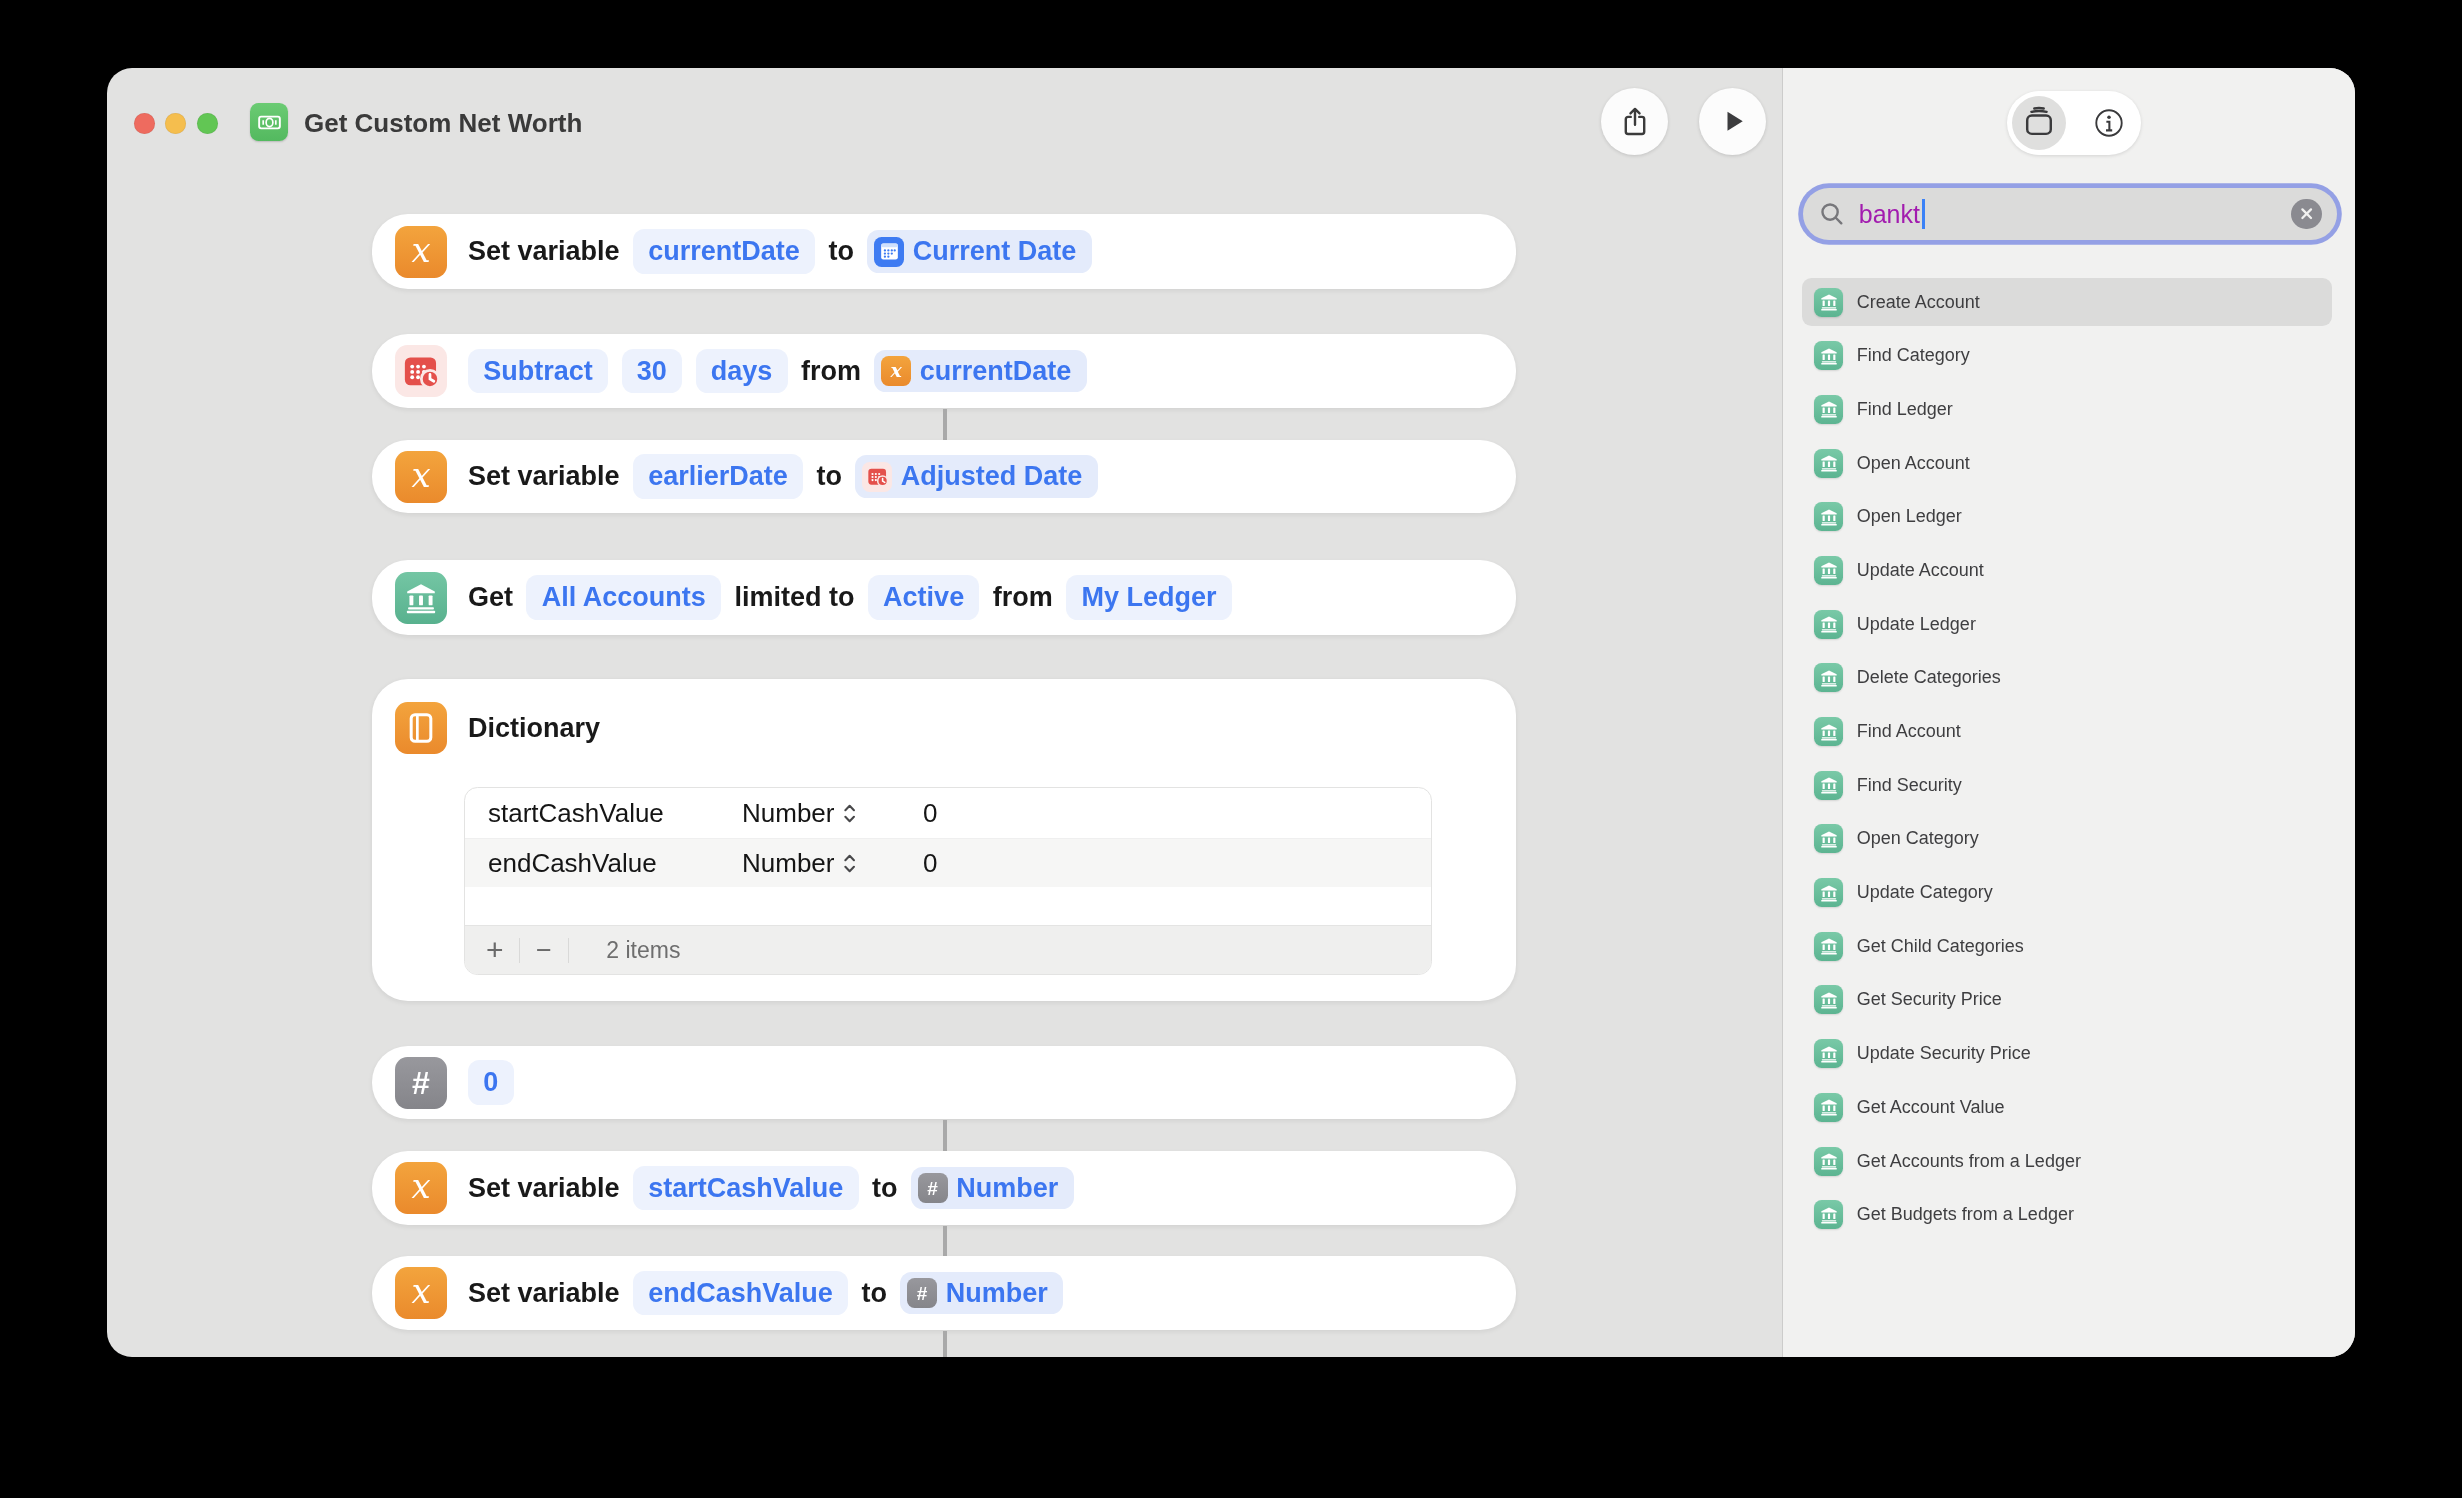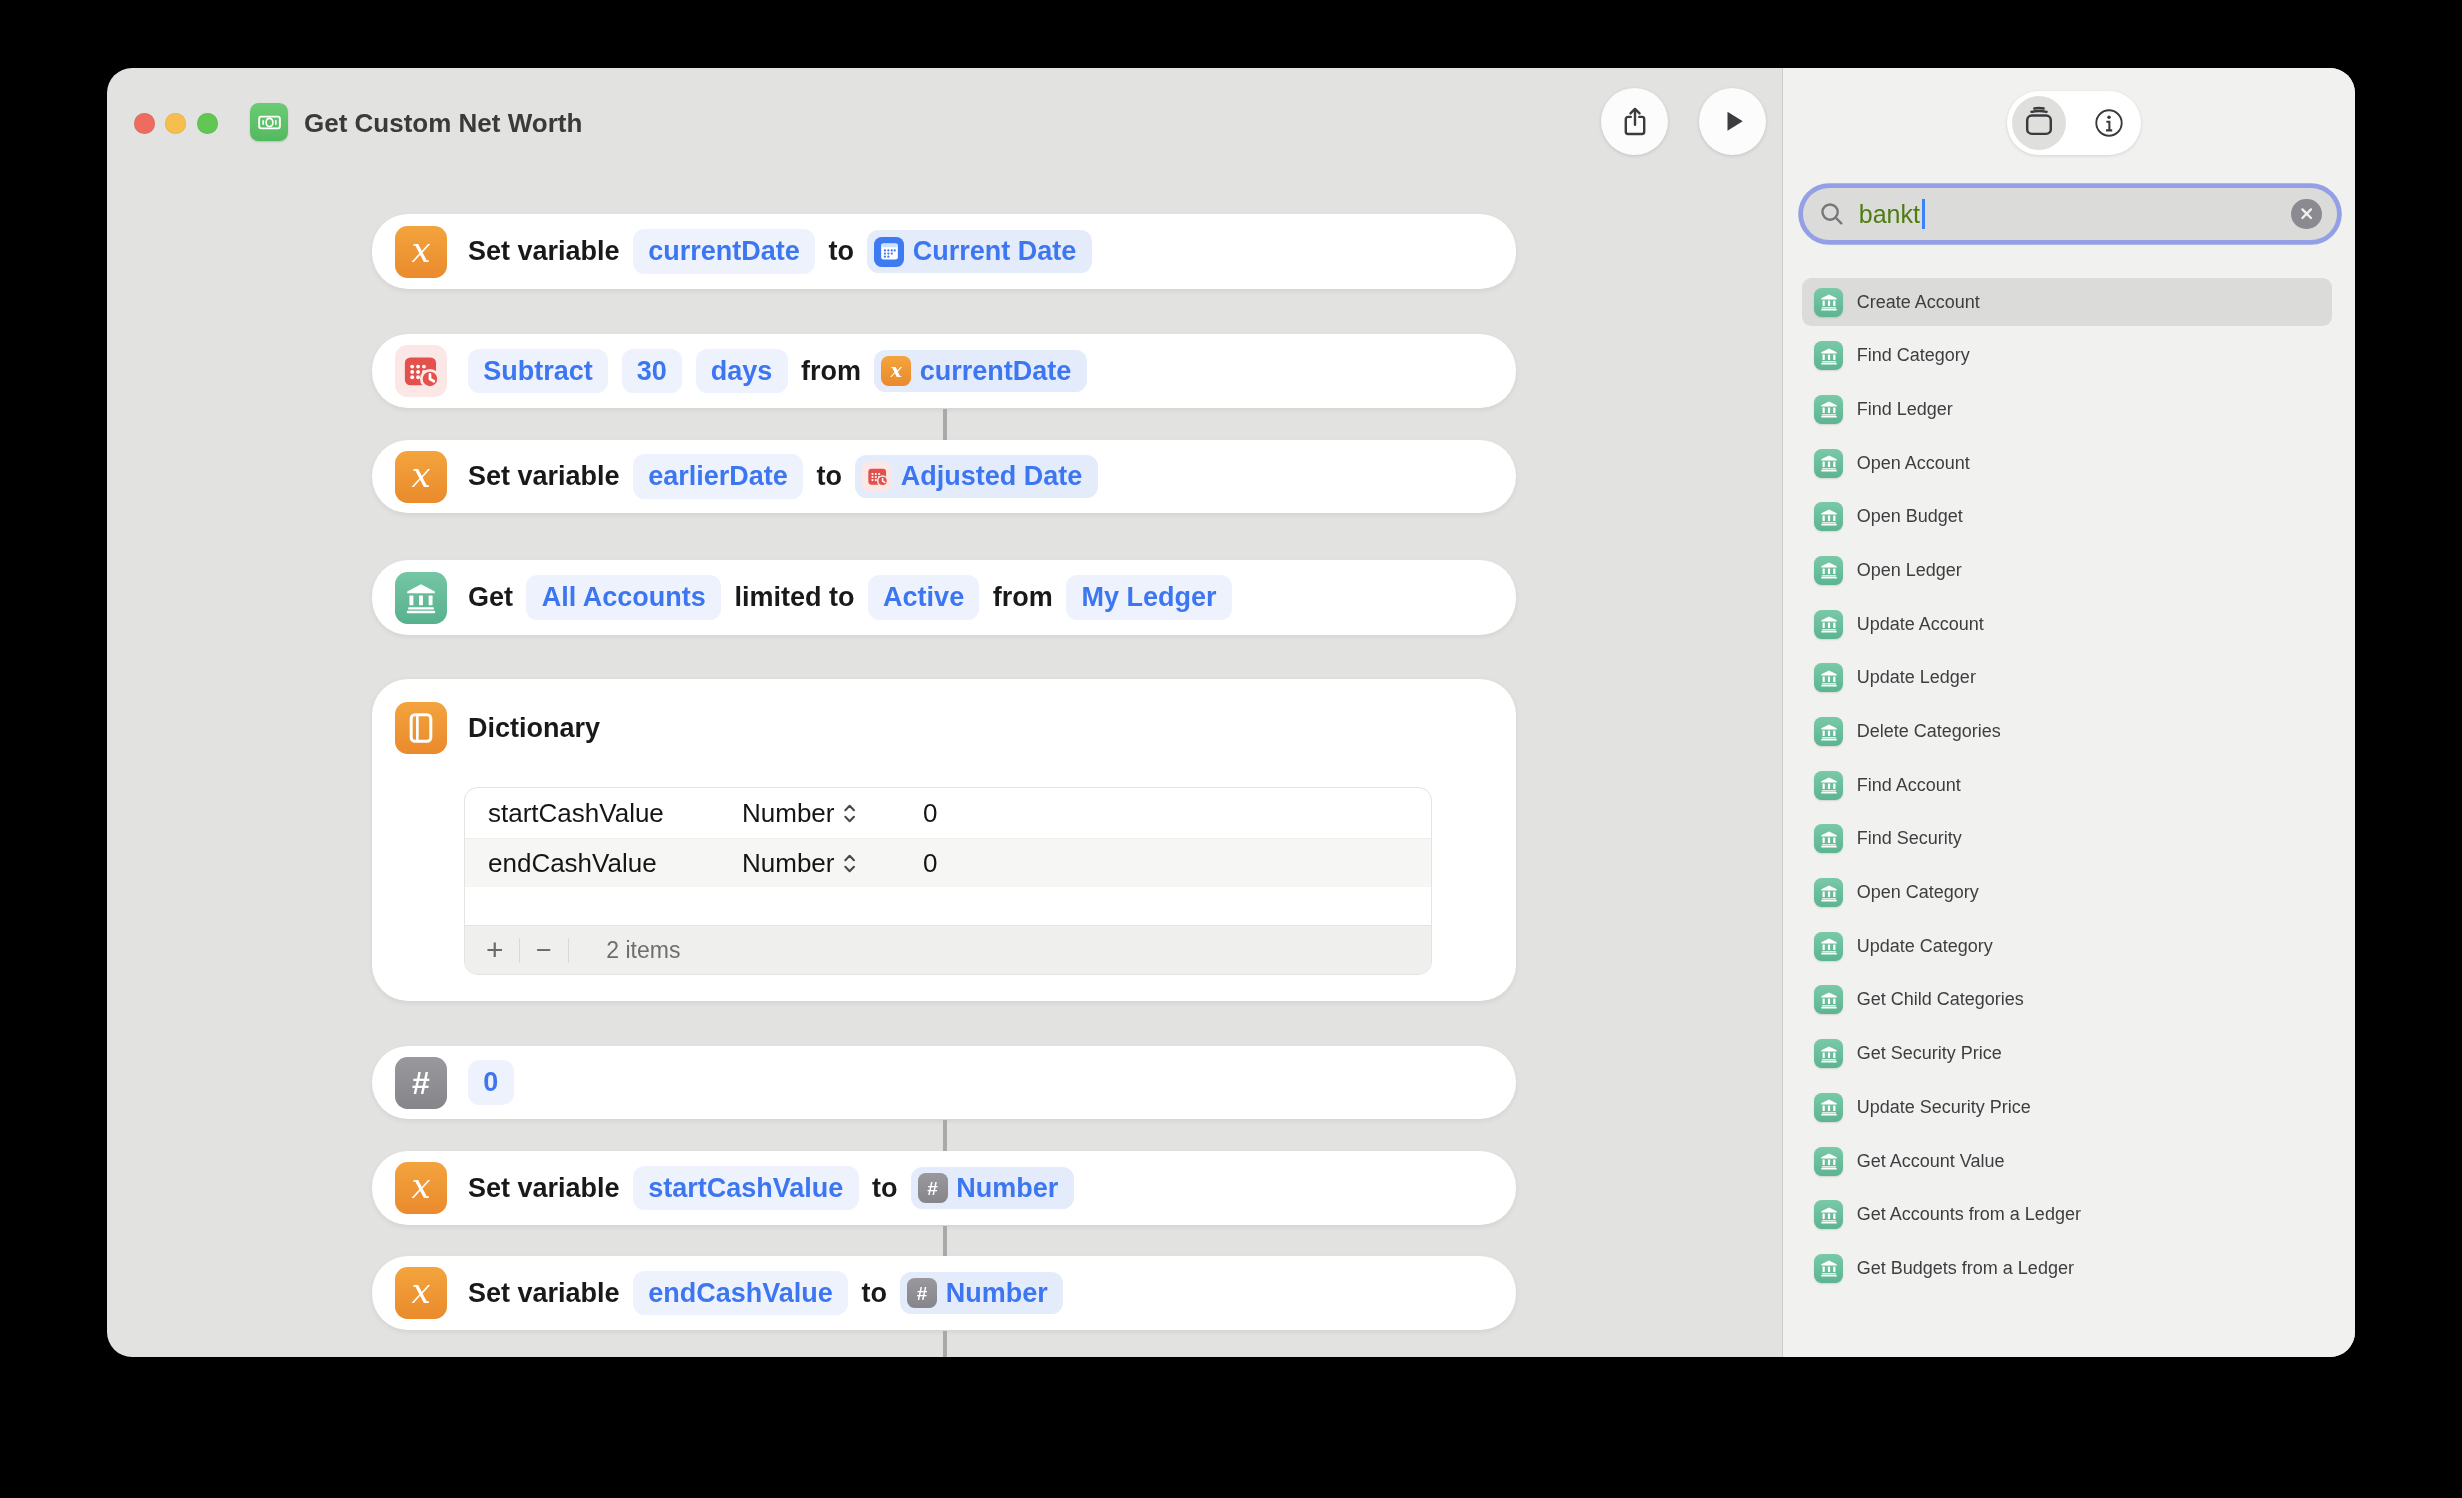--- a/index.html
+++ b/index.html
@@ -63,21 +63,21 @@
   .dcount{margin-left:28px;font-size:23px;color:#6E6E6E;}
 
   
   .sidebar{position:absolute;top:0;right:0;width:572px;height:100%;background:#F1F1F0;border-left:1px solid #CCCCCB;box-sizing:content-box;}
   .segment{position:absolute;left:224px;top:23px;width:134px;height:64px;background:#FFF;border-radius:32px;
            box-shadow:0 1px 3.8px rgba(0,0,0,.12);display:flex;align-items:center;justify-content:space-between;padding:0 4.8px;box-sizing:border-box;}
   .seg{width:54px;height:54px;border-radius:50%;display:flex;align-items:center;justify-content:center;}
   .seg.sel{background:#DFDFDE;}
   .search{position:absolute;left:20px;top:120px;width:534px;height:52px;border-radius:27px;background:#DBDBDA;
           box-shadow:0 0 0 4.8px #94A0E5;display:flex;align-items:center;padding:0 15.3px;box-sizing:border-box;}
-  .stext{margin-left:11.5px;font-size:25px;color:#4d7c0f;}
+  .stext{margin-left:11.5px;font-size:25px;color:#a21caf;}
   .caret{width:2.9px;height:30.5px;background:#3B82F7;margin-left:1.9px;animation:blink 1.1s step-end infinite;}
   @keyframes blink{50%{opacity:0;}}
   .sclear{margin-left:auto;width:30.5px;height:30.5px;border-radius:50%;background:#8A8A90;display:flex;align-items:center;justify-content:center;}
   .alist{position:absolute;left:19px;top:210px;width:530px;}
   .arow{height:48px;margin-bottom:5.7px;border-radius:9.5px;display:flex;align-items:center;padding-left:12.4px;box-sizing:border-box;}
   .arow.selected{background:#DBDBDA;}
   .sicon{width:29px;height:29px;border-radius:7.6px;background:linear-gradient(180deg,#79C9A7,#5CB491);
          display:flex;align-items:center;justify-content:center;flex:none;box-shadow:0 1px 1.9px rgba(0,0,0,.12);}
   .alabel{margin-left:13.4px;font-size:18px;color:#3E3E40;white-space:nowrap;}
 </style>
@@ -390,28 +390,20 @@
               </svg>
             </span>
             <span class="alabel">Open Account</span>
           </div>
           <div class="arow">
             <span class="sicon">
               <svg width="20" height="20" viewBox="0 0 24 24">
                 <use href="#bank"></use>
               </svg>
             </span>
-            <span class="alabel">Open Budget</span>
-          </div>
-          <div class="arow">
-            <span class="sicon">
-              <svg width="20" height="20" viewBox="0 0 24 24">
-                <use href="#bank"></use>
-              </svg>
-            </span>
             <span class="alabel">Open Ledger</span>
           </div>
           <div class="arow">
             <span class="sicon">
               <svg width="20" height="20" viewBox="0 0 24 24">
                 <use href="#bank"></use>
               </svg>
             </span>
             <span class="alabel">Update Account</span>
           </div>

